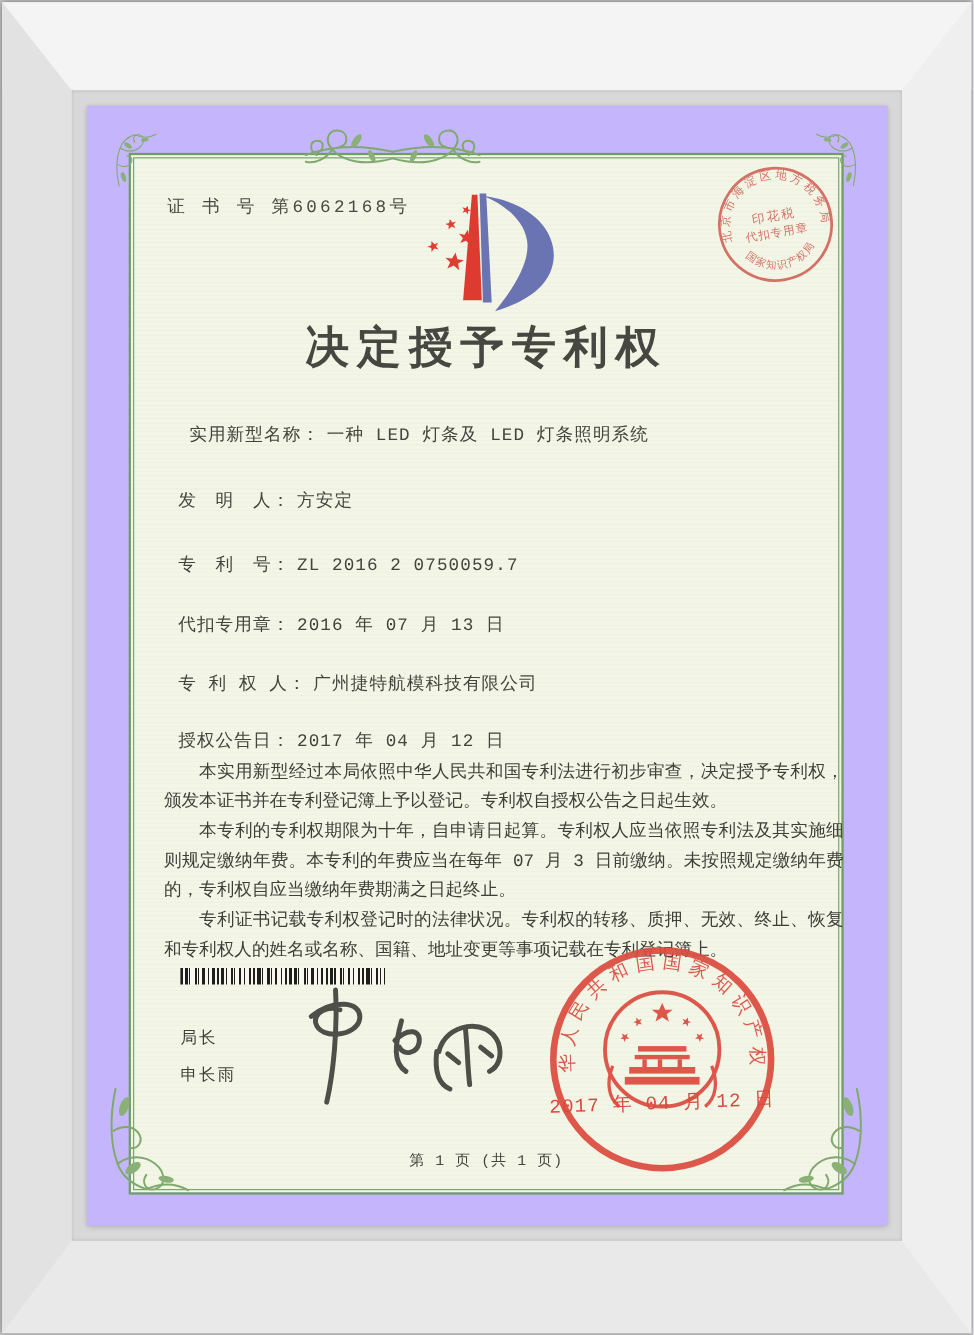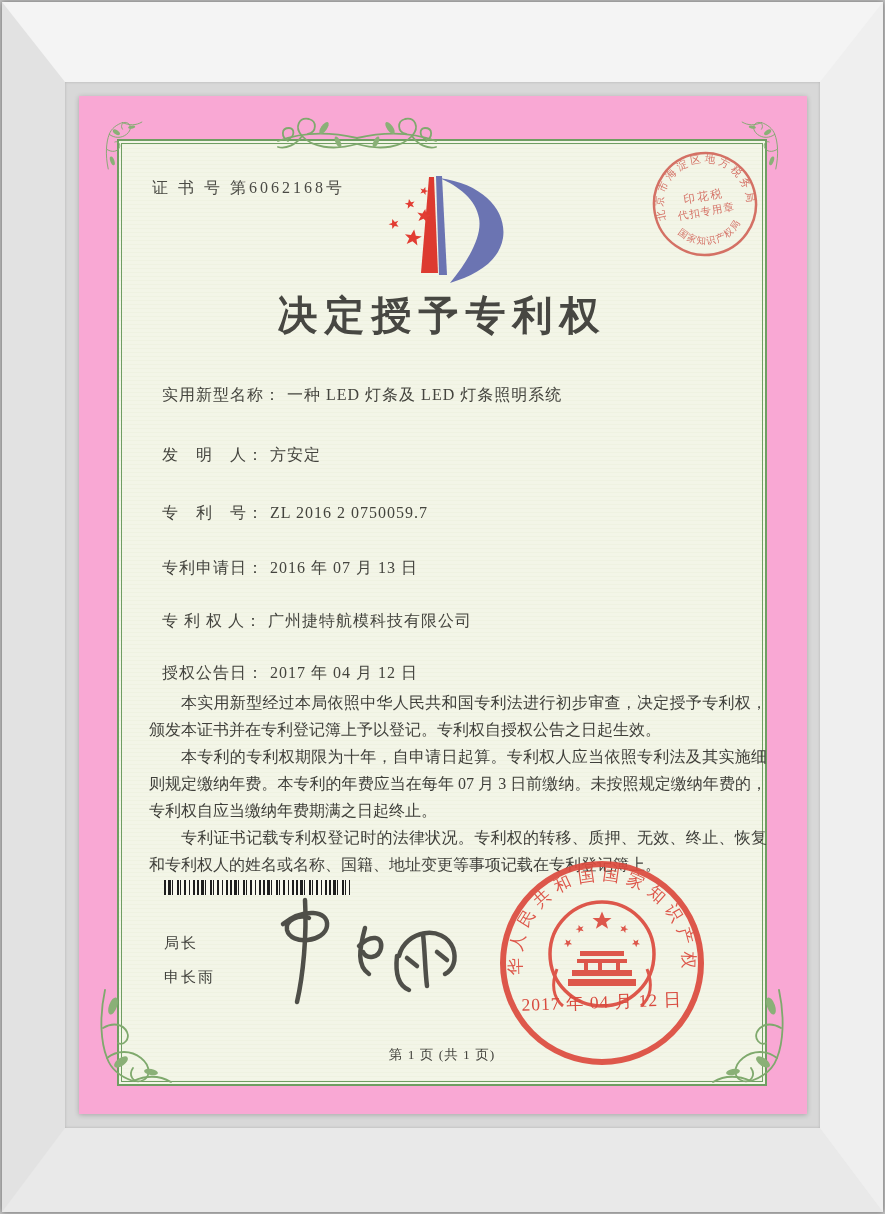--- a/index.html
+++ b/index.html
@@ -12,22 +12,23 @@
   .frame {
     position:absolute; inset:2px;
     border-style:solid;
     border-width:80px 63px 84px 63px;
     border-color:#f4f4f4 #efefef #e9e9e9 #e2e2e2;
     background:#d8d8d8;
     box-shadow:0 0 5px rgba(0,0,0,.45), inset 0 0 3px rgba(0,0,0,.18);
   }
   .paper {
     position:absolute; left:14px; top:14px; right:13px; bottom:14px;
-    background:#f9a8d4;
+    background:#c4b5fd;
     box-shadow:0 1px 5px rgba(0,0,0,.22);
+    font-family:Liberation Mono, monospace;
   }
   .gborder {
     position:absolute; left:38px; top:43px; right:40px; bottom:28px;
     border:2px solid #6f9e62;
     background:repeating-linear-gradient(180deg,#f3f5e7 0px,#f3f5e7 3px,#eff2e1 3px,#eff2e1 4px);
   }
   .gborder-inner { position:absolute; inset:2px; border:1px solid #6f9e62; }
   .abs { position:absolute; }
   .certno { left:73px; top:82px; font-size:16px; letter-spacing:3px; color:#4a4a44; }
   .title { left:0; top:192px; width:726px; text-align:center; font-size:40px; font-weight:600;
@@ -110,31 +111,31 @@
         <path d="M50,3 L55,3 L59,99 L42,99 Z" fill="#dd3a30"></path>
         <use href="#star5" transform="translate(45,17) scale(0.42) rotate(18)" fill="#e23c32"></use>
         <use href="#star5" transform="translate(31,30) scale(0.5) rotate(-12)" fill="#e23c32"></use>
         <use href="#star5" transform="translate(45,42) scale(0.72) rotate(10)" fill="#e23c32"></use>
         <use href="#star5" transform="translate(15,50) scale(0.52) rotate(-20)" fill="#e23c32"></use>
         <use href="#star5" transform="translate(34,64) scale(0.85) rotate(8)" fill="#e23c32"></use>
       </svg>
 
       <div class="abs title">决定授予专利权</div>
 
-      <div class="abs row" style="top:289px;">
+      <div class="abs row" style="top:289px;margin-left:10px;">
         <span class="lbl">实用新型名称：</span><span>一种 LED 灯条及 LED 灯条照明系统</span>
       </div>
       <div class="abs row" style="top:349px;">
         <span class="lbl">发　明　人：</span><span>方安定</span>
       </div>
       <div class="abs row" style="top:407px;">
         <span class="lbl">专　利　号：</span><span>ZL 2016 2 0750059.7</span>
       </div>
       <div class="abs row" style="top:462px;">
-        <span class="lbl">专利申请日：</span><span>2016 年 07 月 13 日</span>
+        <span class="lbl">代扣专用章：</span><span>2016 年 07 月 13 日</span>
       </div>
       <div class="abs row" style="top:515px;">
         <span class="lbl">专 利 权 人：</span><span>广州捷特航模科技有限公司</span>
       </div>
       <div class="abs row" style="top:567px;">
         <span class="lbl">授权公告日：</span><span>2017 年 04 月 12 日</span>
       </div>
 
       <div class="abs paras">
         <p>本实用新型经过本局依照中华人民共和国专利法进行初步审查，决定授予专利权，颁发本证书并在专利登记簿上予以登记。专利权自授权公告之日起生效。</p>

